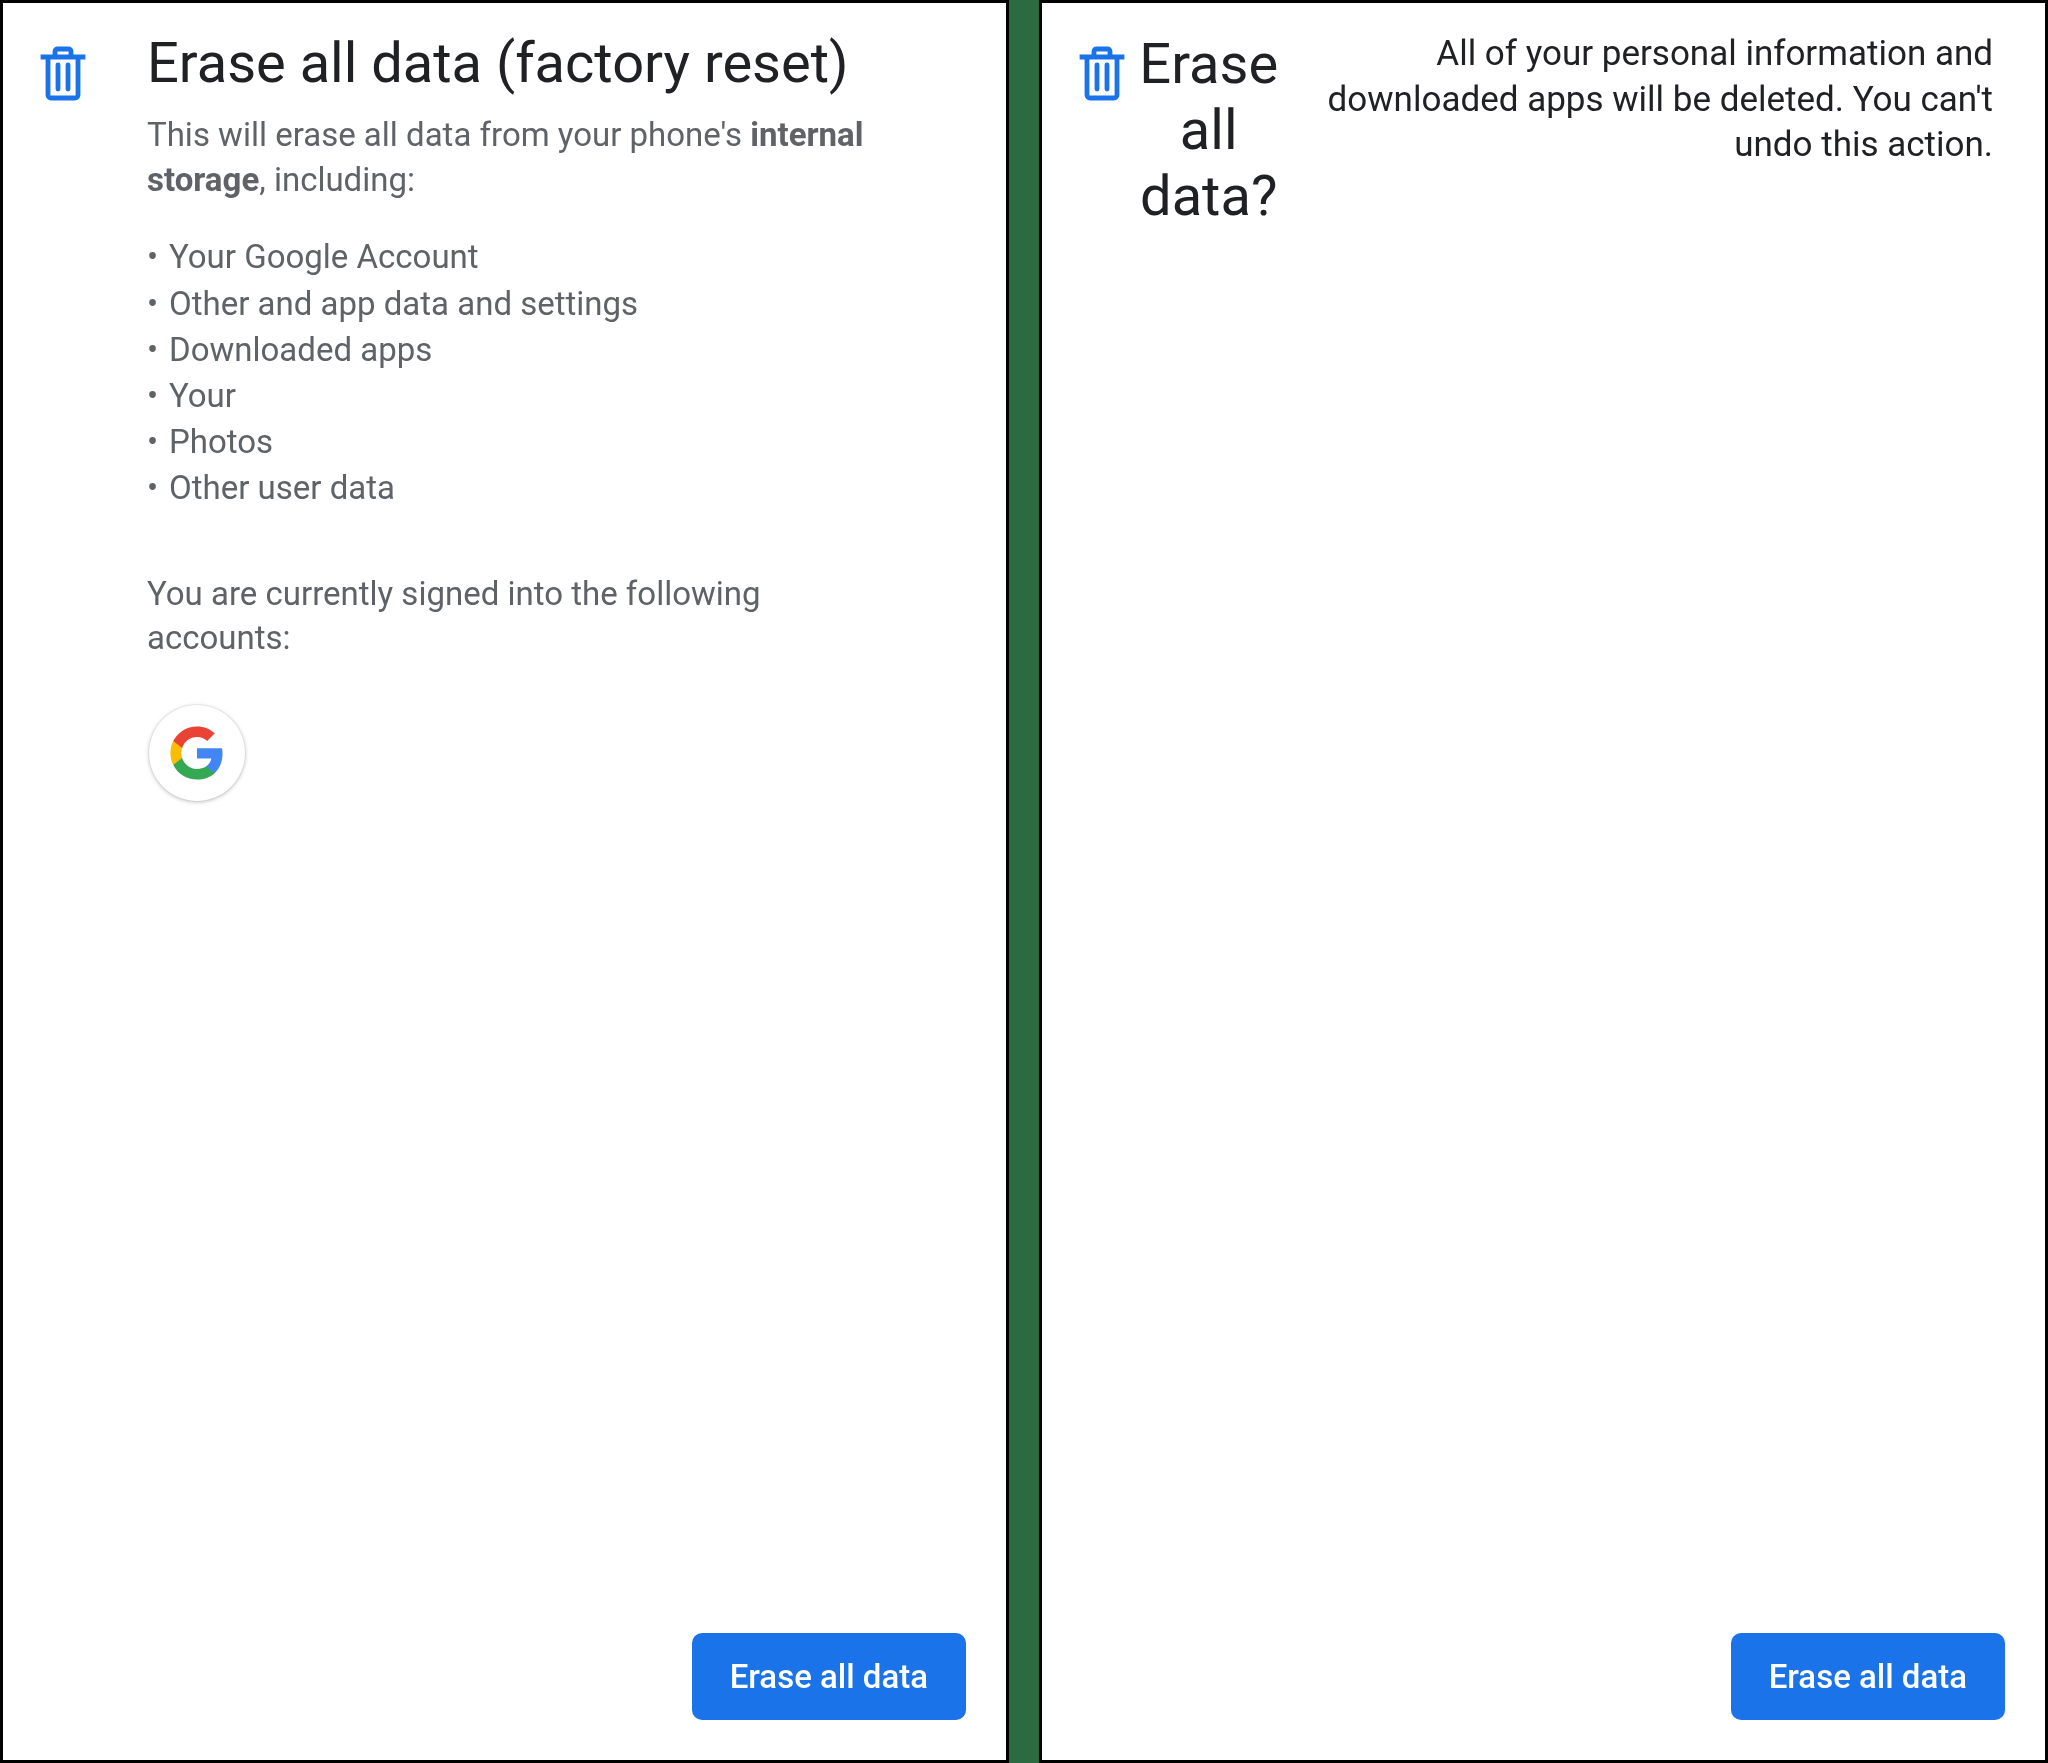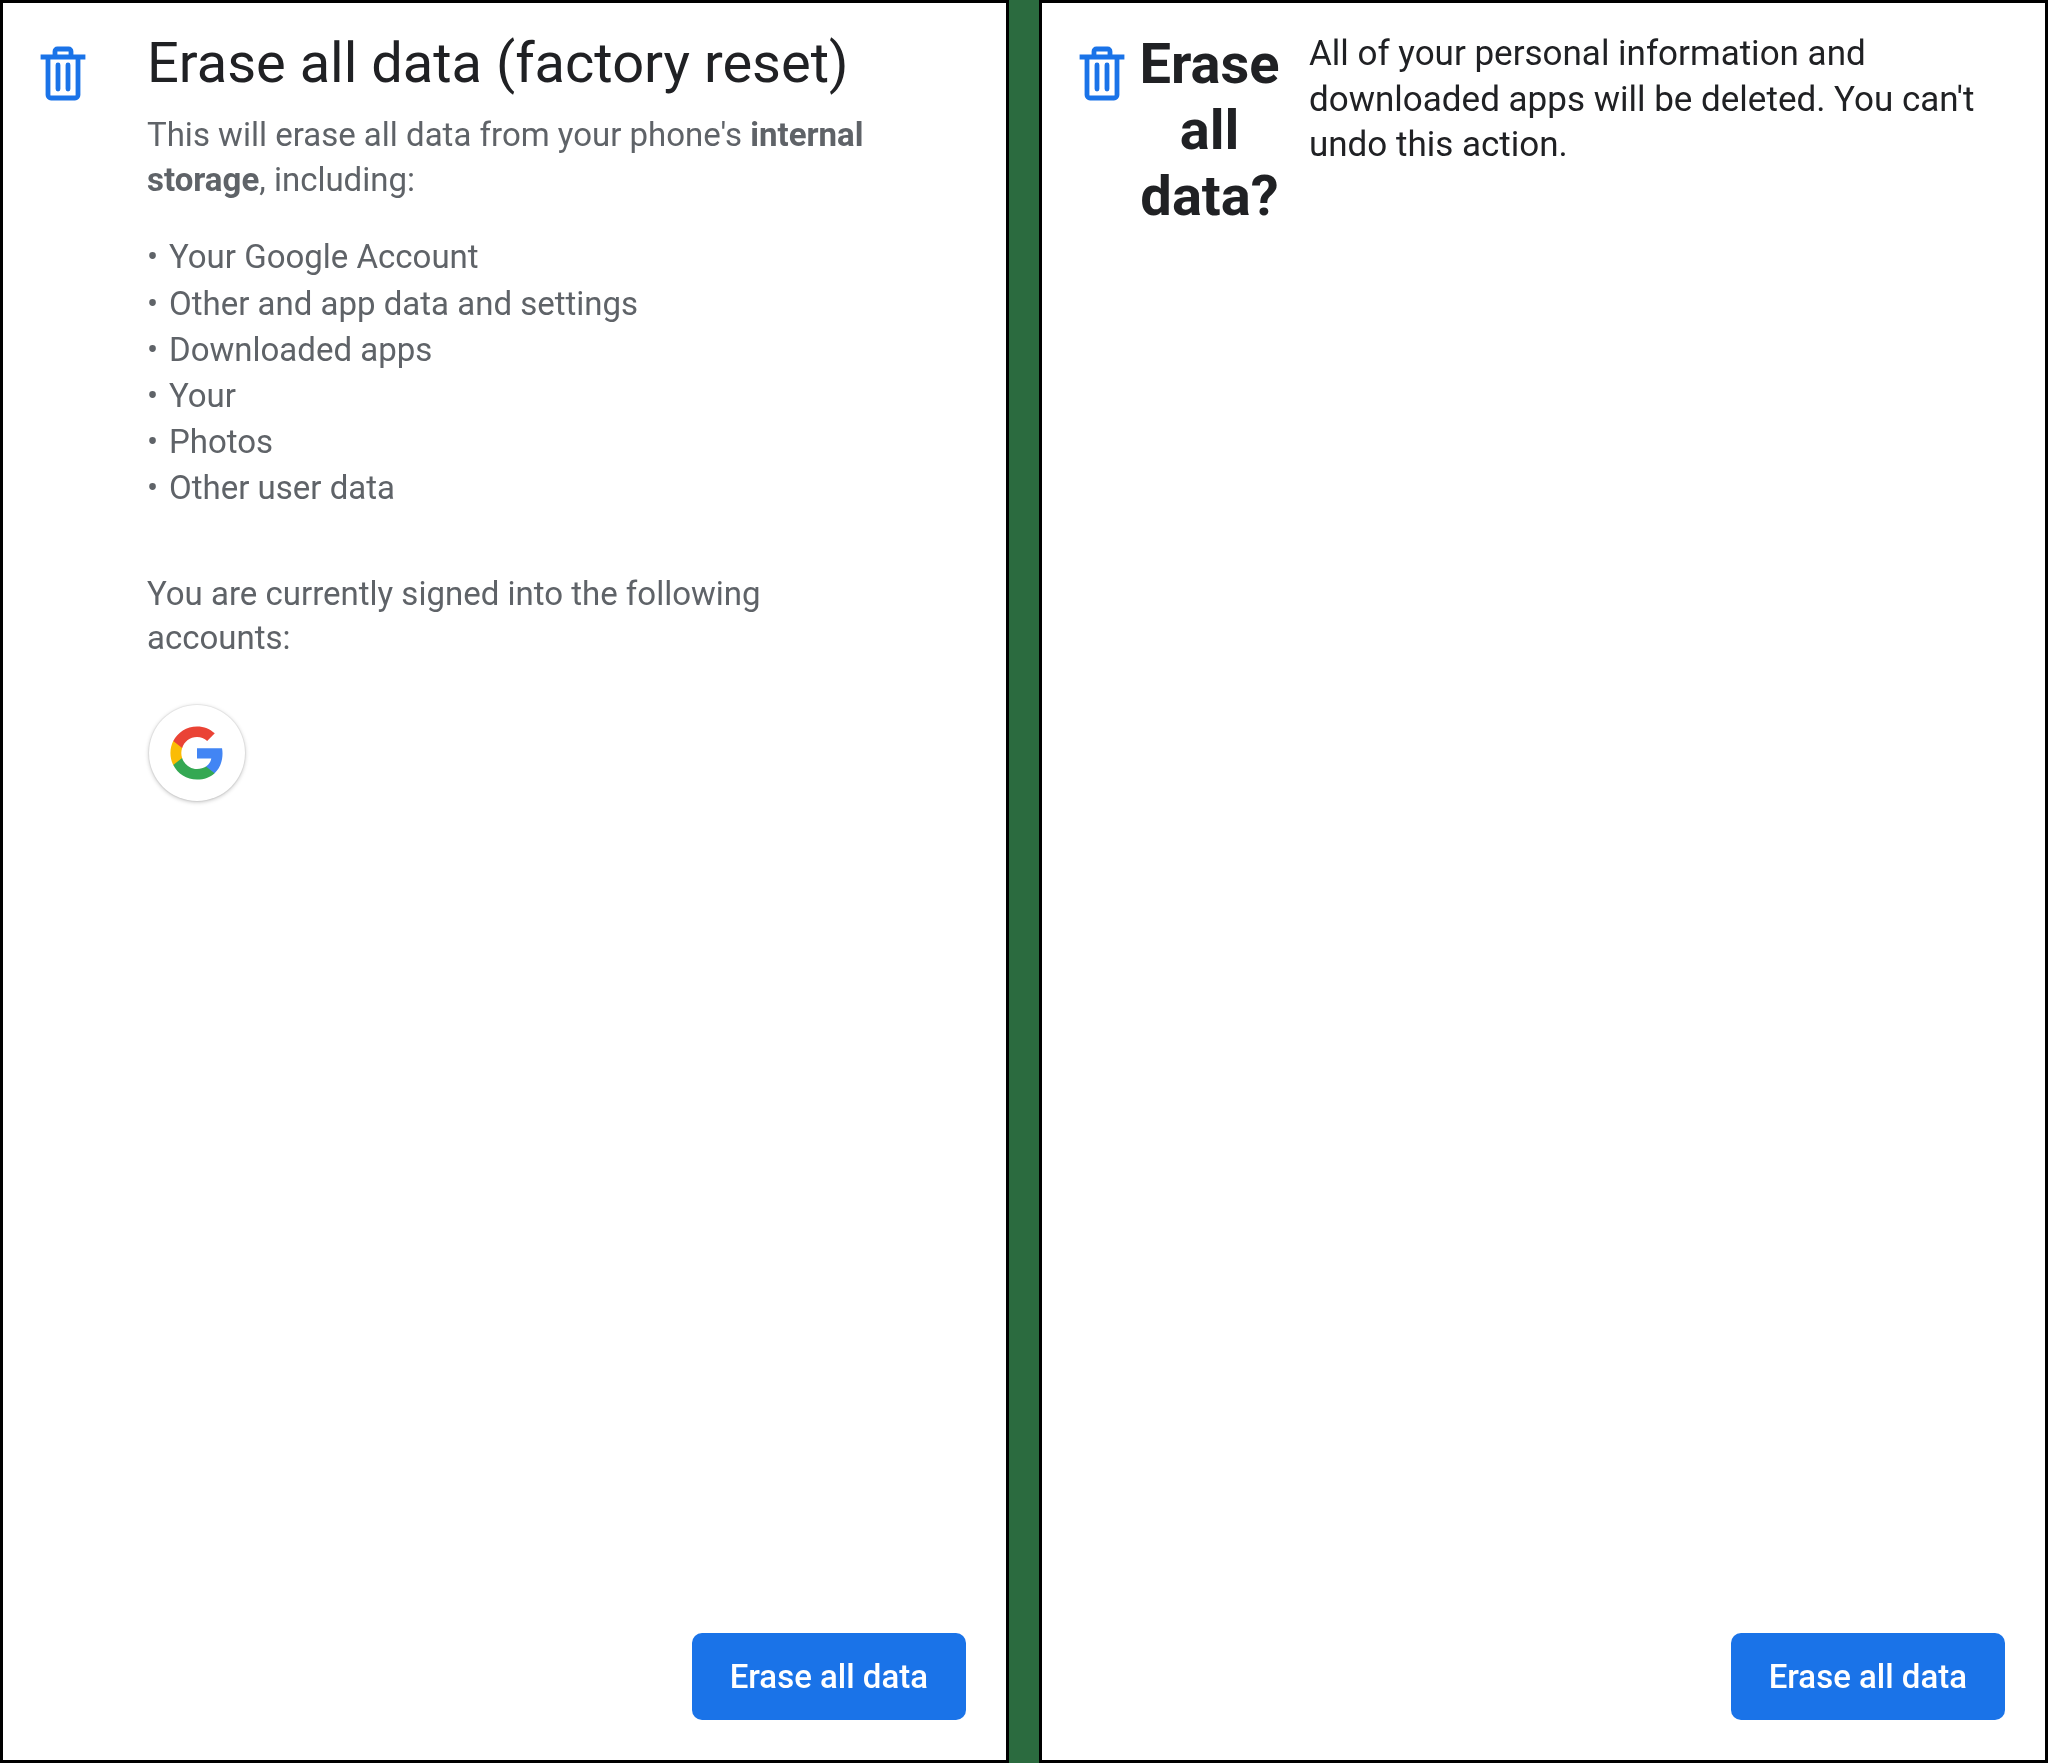--- a/index.html
+++ b/index.html
@@ -83,29 +83,29 @@
       align-items: center;
       justify-content: center;
       margin-left: 2px;
     }
     .g-svg {
       width: 58px;
       height: 58px;
     }
     .screen2 .title2 {
       font-size: 56px;
-      font-weight: 700;
+      font-weight: 400;
       color: #202124;
       text-align: center;
       margin-bottom: 18px;
     }
     .screen2 .desc2 {
       font-size: 35px;
       color: #202124;
-      text-align: left;
+      text-align: right;
       line-height: 1.3;
       padding: 0 16px;
     }
     .btn {
       position: absolute;
       right: 40px;
       bottom: 40px;
       background: #1a73e8;
       color: #ffffff;
       font-size: 33px;

